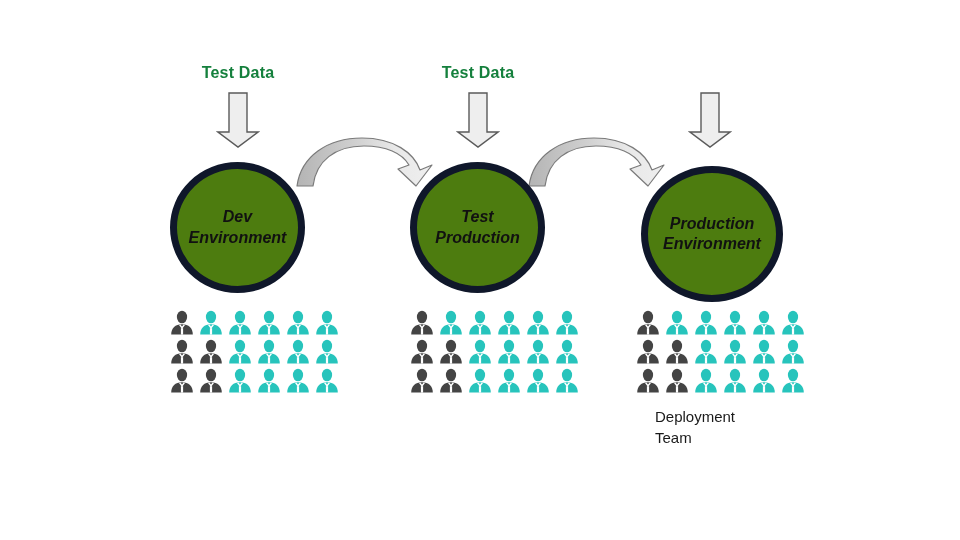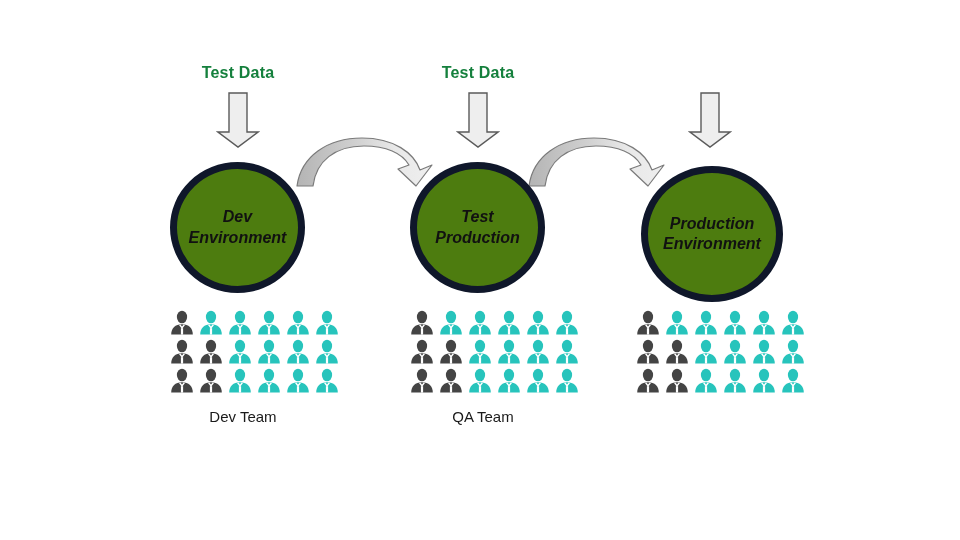--- a/index.html
+++ b/index.html
@@ -613,18 +613,18 @@
       <span>
         <svg class="person-icon" viewBox="0 0 24 26" width="24" height="26">
           <ellipse cx="12" cy="7" rx="5.1" ry="6.3" fill="#27C4BC"></ellipse>
           <path d="M12 14.2 C5.2 14.2 1.2 18.2 1.2 24.6 L22.8 24.6 C22.8 18.2 18.8 14.2 12 14.2 Z" fill="#27C4BC"></path>
           <path d="M9.0 14.9 L12 19.0 L15.0 14.9 L13.6 14.4 L12 16.6 L10.4 14.4 Z" fill="#ffffff"></path>
           <rect x="10.9" y="18.2" width="2.2" height="6.4" fill="#ffffff"></rect>
         </svg>
       </span>
     </div>
 
-  <div class="team-label center" style="left:173px; top:406px; width:140px;">Dev Team</div>
-
-  <div class="team-label center" style="left:413px; top:406px; width:140px;">QA Team</div>
-
+
+
+  <div class="team-label left" style="left:655px; top:406px; width:150px; white-space:pre-line;">Deployment
+Team</div>
 
 </div>
 
 </body></html>

